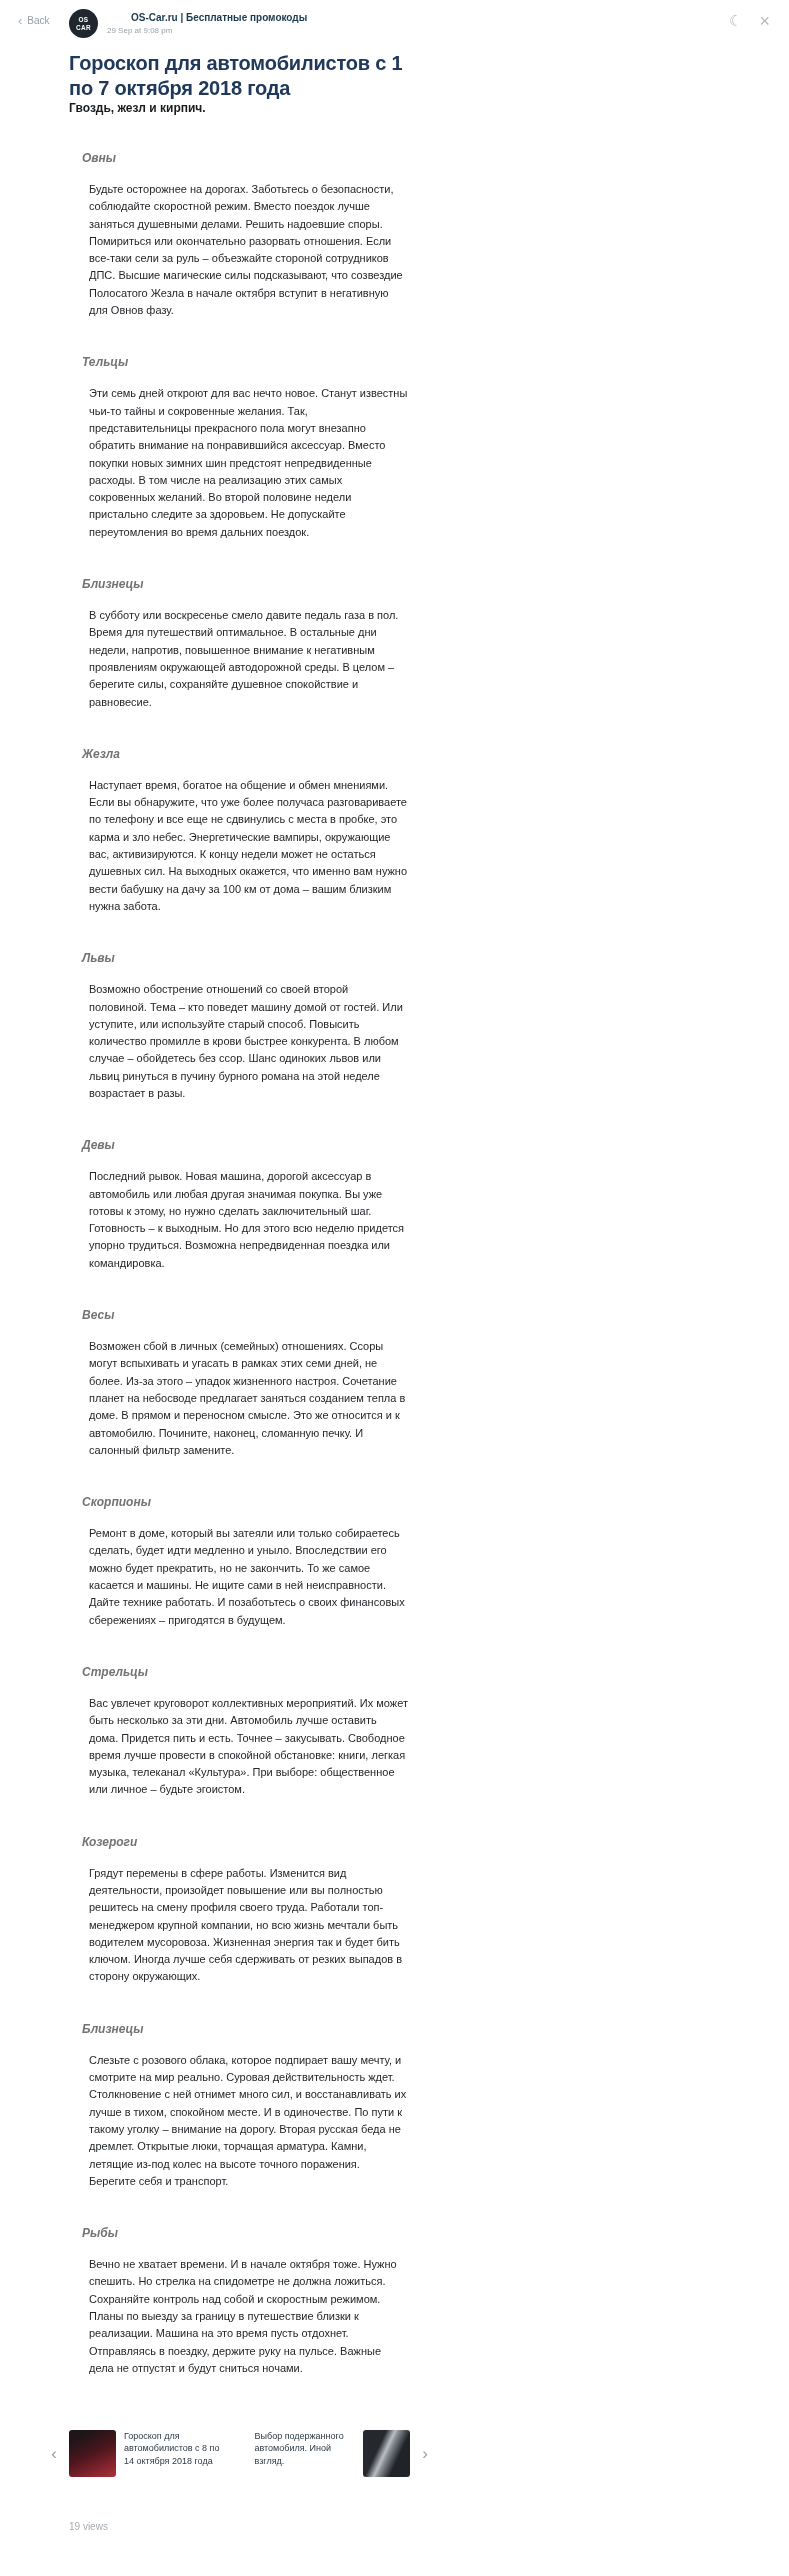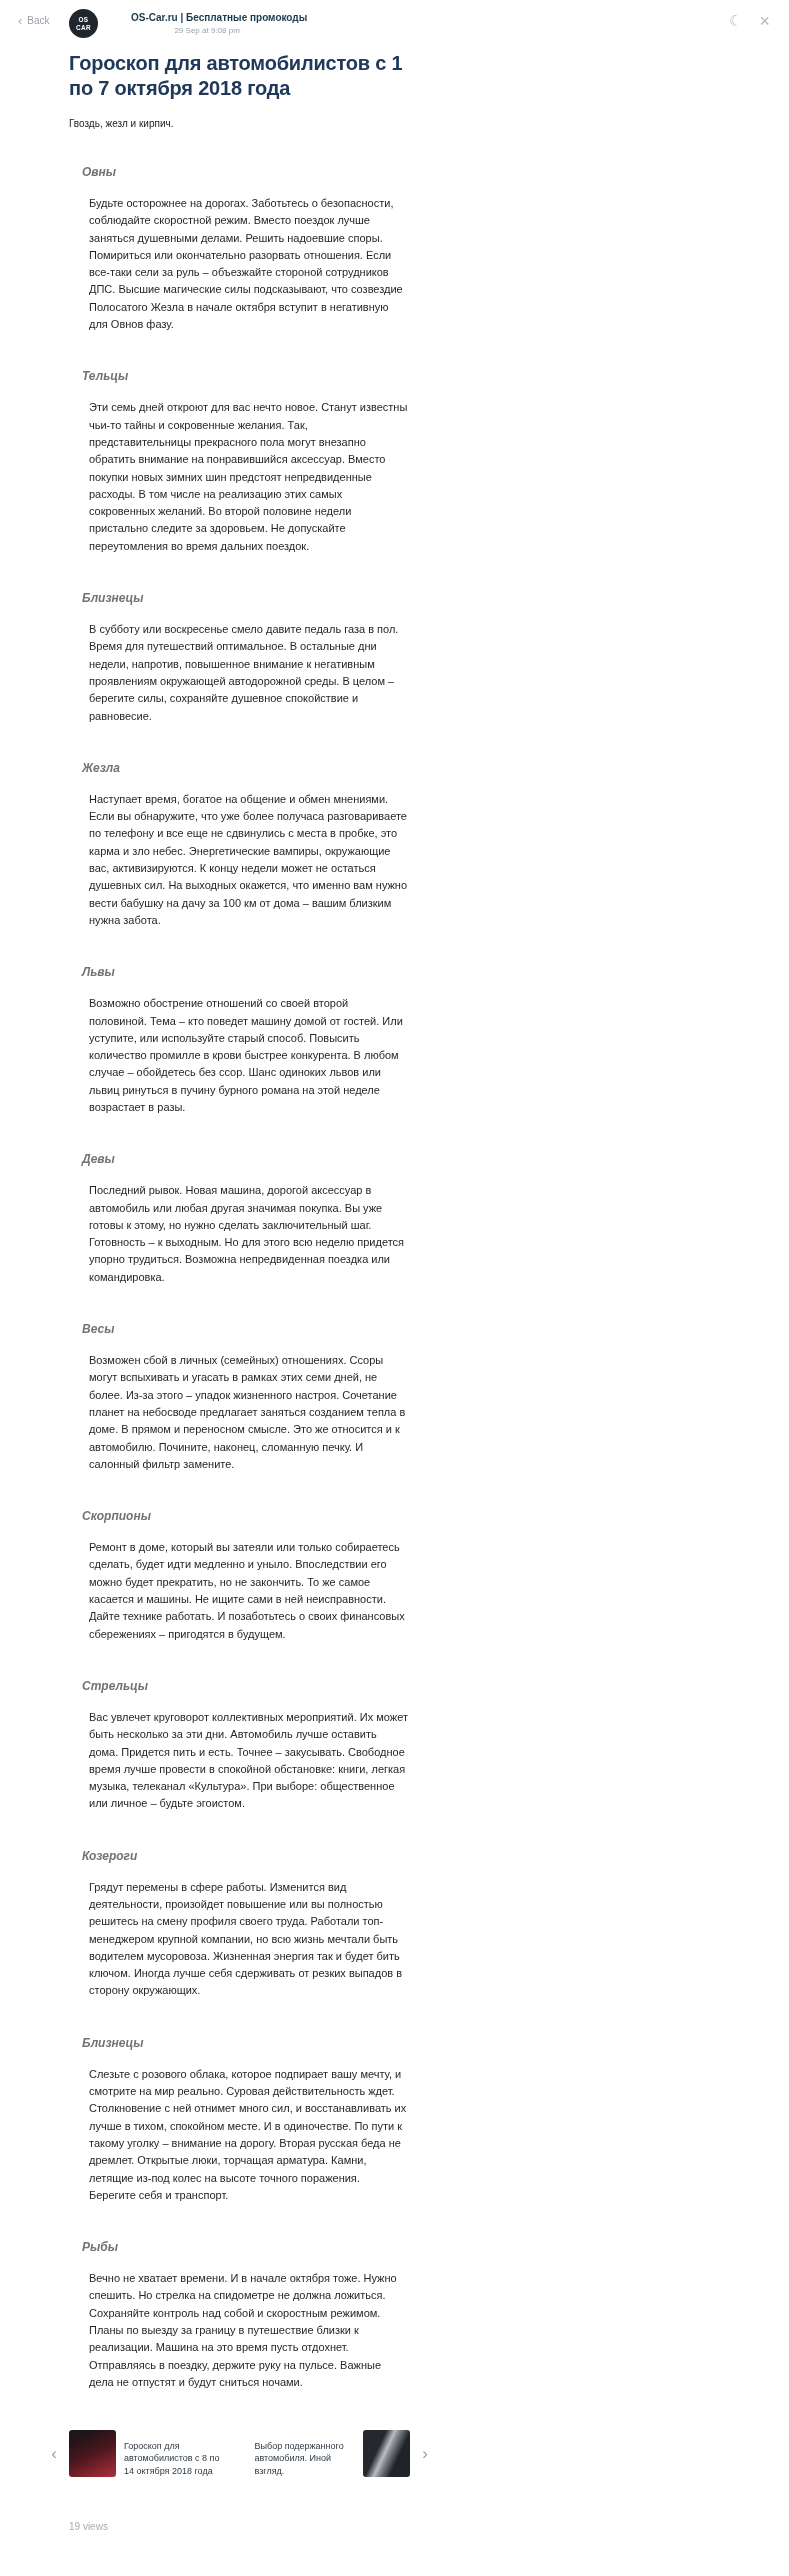--- a/index.html
+++ b/index.html
@@ -14,38 +14,38 @@
   
   .topbar { position:absolute; top:0; left:0; width:100%; height:47px; background:#fff; }
   .back { position:absolute; left:18px; top:15px; display:flex; align-items:center; gap:5px;
           font-size:10px; color:#97a0a8; cursor:pointer; }
   .back .chev { font-size:13px; line-height:10px; color:#aab2b9; }
   .channel { position:absolute; left:69px; top:9px; display:flex; align-items:center; gap:9px; cursor:pointer; }
   .logo { width:29px; height:29px; border-radius:50%; background:#20262e; color:#fff;
           display:flex; flex-direction:column; align-items:center; justify-content:center;
           font-size:6.4px; font-weight:bold; line-height:7.4px; letter-spacing:0.4px; flex-shrink:0; }
   .channel-name { font-size:10px; font-weight:bold; color:var(--channel_name,#1b3b4d);margin-left:24px; }
-  .channel-date { font-size:8px; color:#9aa2aa; margin-top:3px;text-align:center; }
+  .channel-date { font-size:8px; color:#9aa2aa; margin-top:3px; }
   .top-icons { position:absolute; right:20px; top:12px; display:flex; align-items:center; gap:17px; }
   .icon-moon { font-size:15px; color:#b3bbc2; cursor:pointer; line-height:18px; }
   .icon-close { font-size:18px; color:#b3bbc2; cursor:pointer; line-height:18px; font-weight:300; }
 
   
   .content { position:absolute; left:69px; top:51px; width:339px; }
   .title { font-size:20px; line-height:25px; font-weight:bold; color:var(--title_color,#20395b);
-           margin-bottom:17px; letter-spacing:-0.2px; }
-  .intro { font-size:10px; font-weight:normal; color:#1a1d20; }
+           letter-spacing:-0.2px; }
+  .intro { font-size:12px; font-weight:bold; color:#1a1d20; }
   .zodiac-section h2 { font-size:12px; font-weight:bold; color:#737373; margin:36px 13px 16px;font-style:italic; }
   .zodiac-section p { font-size:11px; line-height:17.3px; color:#24272a;margin-left:20px; }
 
   
   .related { position:absolute; left:47px; top:2430px; width:385px; display:flex; align-items:center; }
   .car-arrow { width:14px; font-size:17px; color:#98a0a8; cursor:pointer; text-align:center; flex-shrink:0; }
   .cards { display:flex; flex:1; gap:30px; margin:0 8px; }
-  .card { display:flex; gap:8px; align-items:flex-end; cursor:pointer; flex:1; }
+  .card { display:flex; gap:8px; align-items:flex-start; cursor:pointer; flex:1; }
   .thumb { width:47px; height:47px; border-radius:3px; flex-shrink:0; }
   .thumb-1 { background:linear-gradient(155deg,#201518 18%,#4c161d 50%,#8c2630 82%,#a8333c 100%); }
   .thumb-2 { background:linear-gradient(115deg,#25282d 34%,#b9bec4 47%,#878c93 53%,#202328 70%); }
   .card-title { font-size:9px; line-height:12.3px; color:#2f3a45; }
 
   .views { position:absolute; left:69px; top:2521px; font-size:10px; color:#a6adb4; }
 </style>
 </head>
 <body>
 

